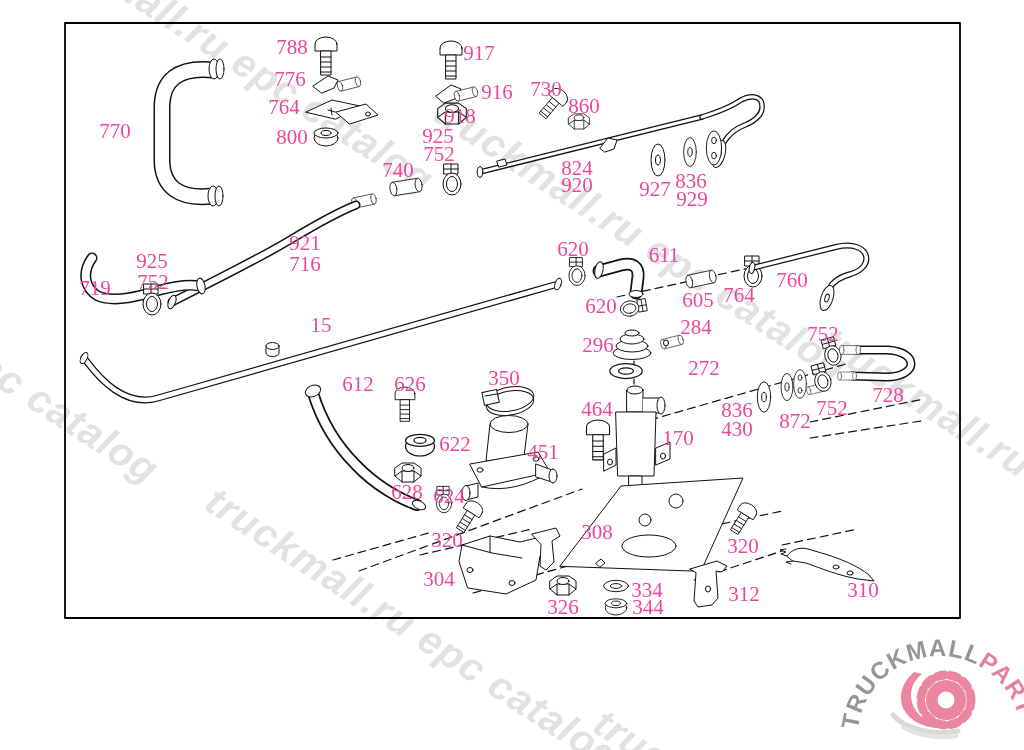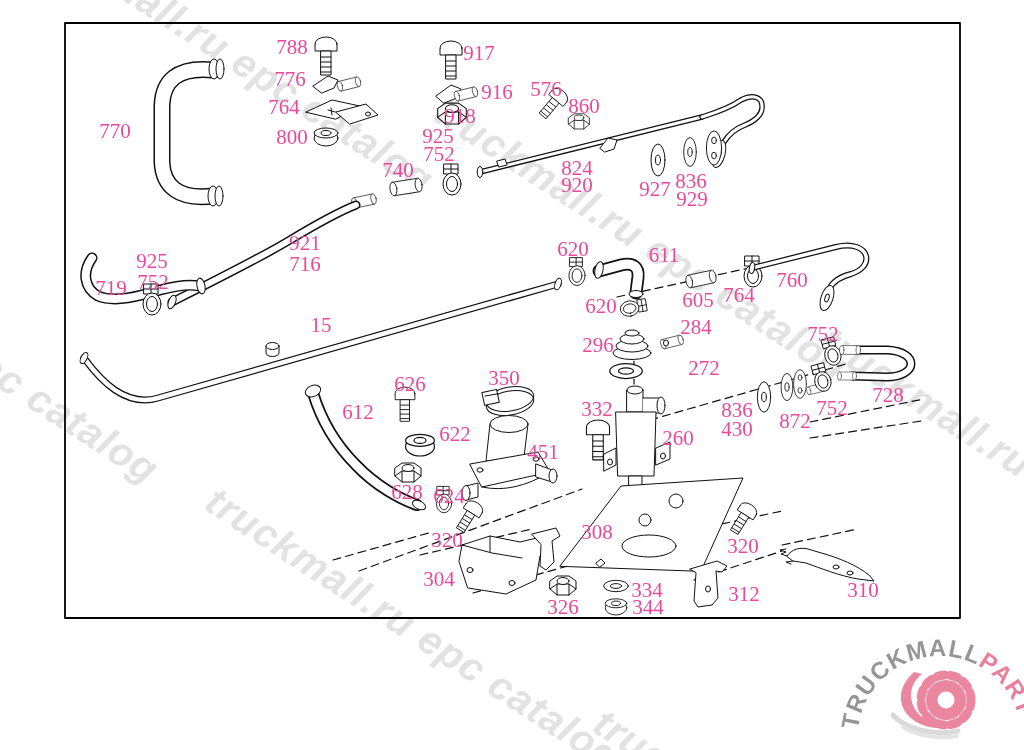--- a/index.html
+++ b/index.html
@@ -303,58 +303,58 @@
   </svg>
 
   <div class="lbl" style="left:115px;top:131px">770</div>
   <div class="lbl" style="left:292px;top:47px">788</div>
   <div class="lbl" style="left:290px;top:79px">776</div>
   <div class="lbl" style="left:284px;top:107px">764</div>
   <div class="lbl" style="left:292px;top:137px">800</div>
   <div class="lbl" style="left:479px;top:53px">917</div>
   <div class="lbl" style="left:497px;top:92px">916</div>
   <div class="lbl" style="left:460px;top:116px">918</div>
-  <div class="lbl" style="left:546px;top:89px">576</div>
+  <div class="lbl" style="left:546px;top:89px">730</div>
   <div class="lbl" style="left:584px;top:106px">860</div>
   <div class="lbl" style="left:438px;top:136px">925</div>
   <div class="lbl" style="left:439px;top:154px">752</div>
   <div class="lbl" style="left:398px;top:170px">740</div>
   <div class="lbl" style="left:577px;top:168px">824</div>
   <div class="lbl" style="left:577px;top:185px">920</div>
   <div class="lbl" style="left:655px;top:189px">927</div>
   <div class="lbl" style="left:691px;top:181px">836</div>
   <div class="lbl" style="left:692px;top:199px">929</div>
   <div class="lbl" style="left:305px;top:243px">921</div>
   <div class="lbl" style="left:305px;top:264px">716</div>
   <div class="lbl" style="left:152px;top:261px">925</div>
   <div class="lbl" style="left:153px;top:282px">752</div>
-  <div class="lbl" style="left:111px;top:288px">719</div>
+  <div class="lbl" style="left:95px;top:288px">719</div>
   <div class="lbl" style="left:573px;top:249px">620</div>
   <div class="lbl" style="left:664px;top:255px">611</div>
   <div class="lbl" style="left:601px;top:306px">620</div>
   <div class="lbl" style="left:698px;top:300px">605</div>
   <div class="lbl" style="left:739px;top:295px">764</div>
   <div class="lbl" style="left:792px;top:280px">760</div>
   <div class="lbl" style="left:321px;top:325px">15</div>
   <div class="lbl" style="left:598px;top:345px">296</div>
   <div class="lbl" style="left:696px;top:327px">284</div>
   <div class="lbl" style="left:704px;top:368px">272</div>
   <div class="lbl" style="left:823px;top:334px">752</div>
   <div class="lbl" style="left:410px;top:384px">626</div>
-  <div class="lbl" style="left:358px;top:412px">612</div>
+  <div class="lbl" style="left:358px;top:384px">612</div>
   <div class="lbl" style="left:504px;top:378px">350</div>
-  <div class="lbl" style="left:597px;top:409px">332</div>
-  <div class="lbl" style="left:455px;top:434px">622</div>
+  <div class="lbl" style="left:597px;top:409px">464</div>
+  <div class="lbl" style="left:455px;top:444px">622</div>
   <div class="lbl" style="left:543px;top:452px">451</div>
   <div class="lbl" style="left:737px;top:410px">836</div>
   <div class="lbl" style="left:737px;top:429px">430</div>
   <div class="lbl" style="left:795px;top:421px">872</div>
   <div class="lbl" style="left:832px;top:408px">752</div>
   <div class="lbl" style="left:888px;top:395px">728</div>
-  <div class="lbl" style="left:678px;top:438px">260</div>
+  <div class="lbl" style="left:678px;top:438px">170</div>
   <div class="lbl" style="left:449px;top:496px">624</div>
   <div class="lbl" style="left:407px;top:492px">628</div>
   <div class="lbl" style="left:447px;top:540px">320</div>
   <div class="lbl" style="left:439px;top:579px">304</div>
   <div class="lbl" style="left:597px;top:532px">308</div>
   <div class="lbl" style="left:563px;top:607px">326</div>
   <div class="lbl" style="left:647px;top:590px">334</div>
   <div class="lbl" style="left:648px;top:607px">344</div>
   <div class="lbl" style="left:744px;top:594px">312</div>
   <div class="lbl" style="left:743px;top:546px">320</div>

